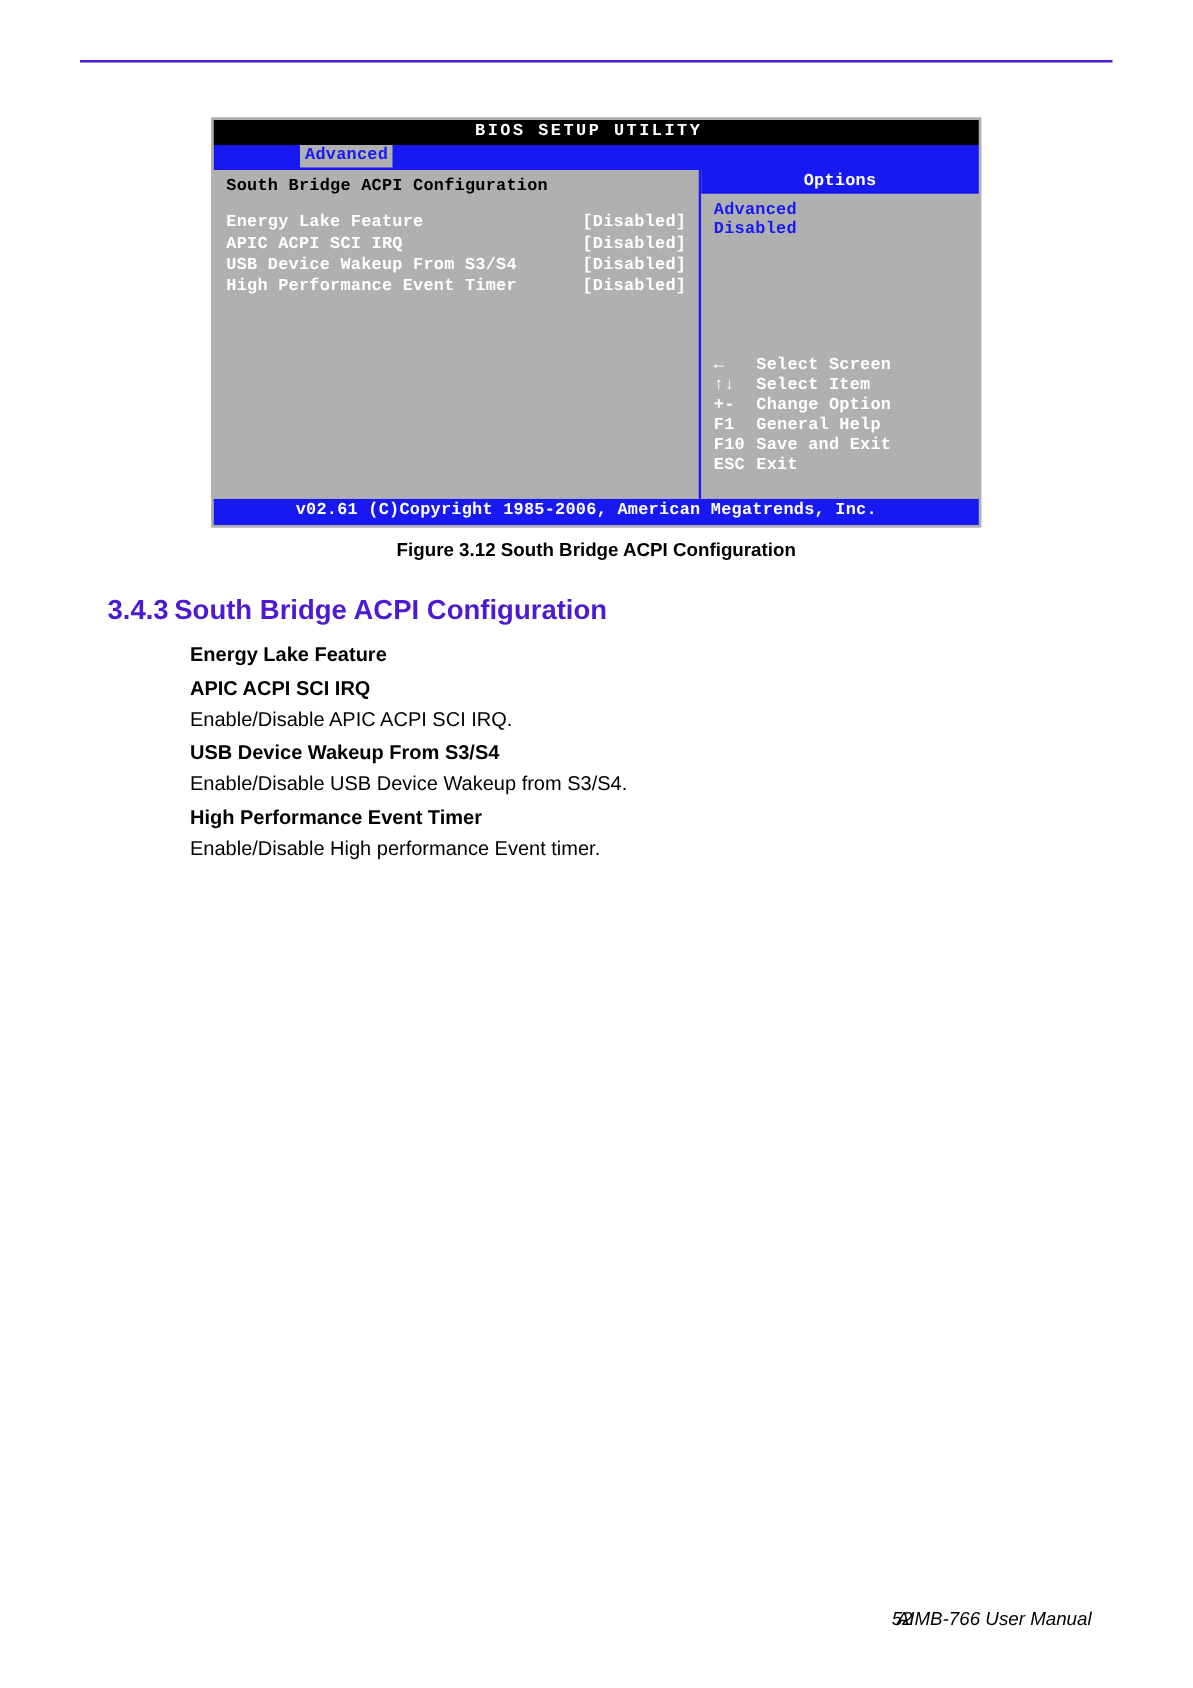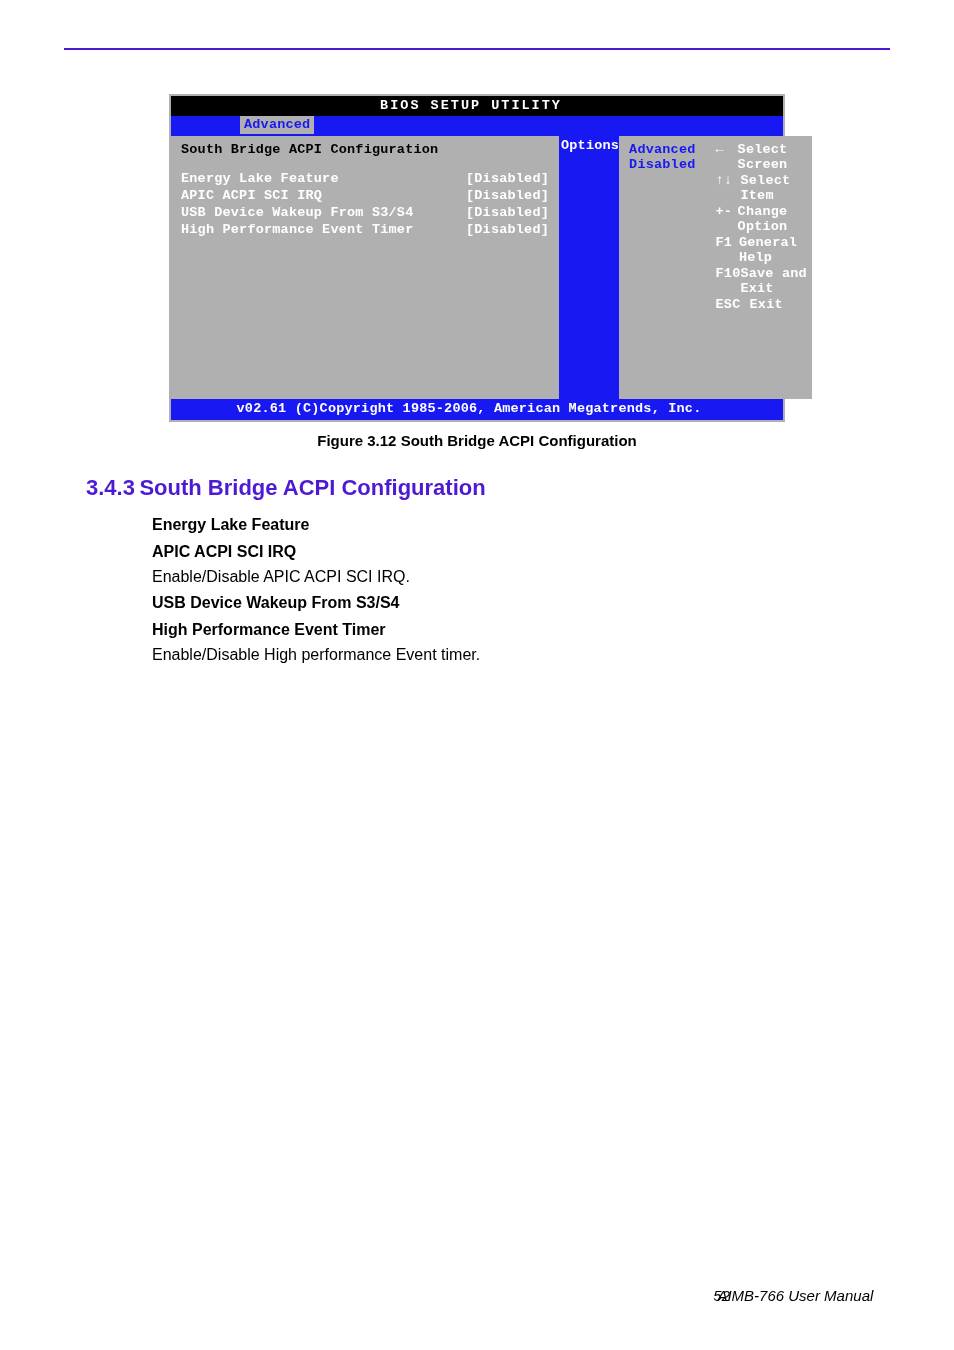--- a/index.html
+++ b/index.html
@@ -49,21 +49,21 @@
     box-sizing:border-box;
     padding:6px 10px 160px 10px;
     color:#1818f3;
   }
   .bios .left .section-title{color:#000;margin-bottom:14px;}
   .bios .left .row{display:flex;justify-content:space-between;color:#fff;margin-bottom:2px;}
   .bios .right{
     flex:1;
     background:#b0b0b0;
     color:#1818f3;
-    display:flex;flex-direction:row;
+    display:flex;flex-direction:column;
   }
   .bios .opts-header{
     background:#1818f3;color:#fff;text-align:center;
     padding:2px 0;
   }
   .bios .opts{
     padding:6px 10px;
     flex:1;
   }
   .bios .keys{
@@ -173,20 +173,21 @@
     <span class="section-num">3.4.3</span>
     <span> </span>
     <span class="section-ttl">South Bridge ACPI Configuration</span>
   </div>
 
   <div class="desc">
     <b>Energy Lake Feature</b>
     <b>APIC ACPI SCI IRQ</b>
     <span>Enable/Disable APIC ACPI SCI IRQ.</span>
     <b>USB Device Wakeup From S3/S4</b>
+    <span>Enable/Disable USB Device Wakeup from S3/S4.</span>
     <b>High Performance Event Timer</b>
     <span>Enable/Disable High performance Event timer.</span>
   </div>
 </div>
 
 <div class="footer-line">
   <span>AIMB-766 User Manual</span>
   <span style="position:relative;left:-160px">52</span>
   <span></span>
 </div>

